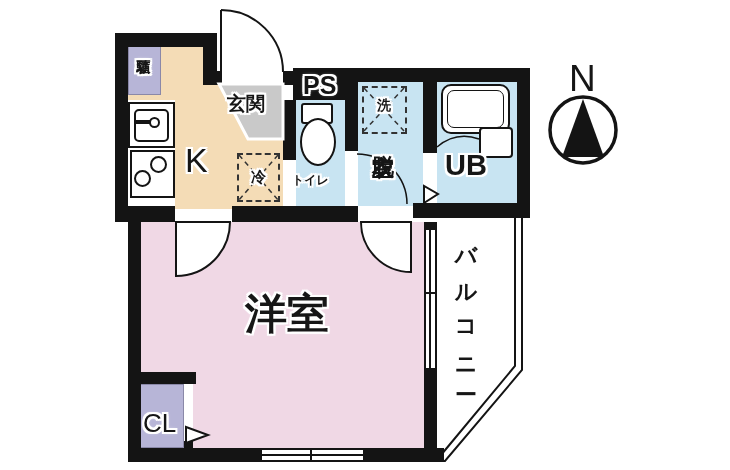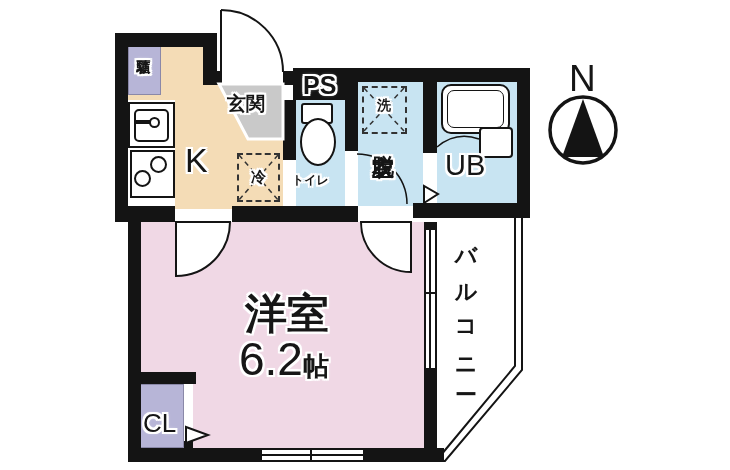--- a/index.html
+++ b/index.html
@@ -119,22 +119,19 @@
   <div class="abs fix" style="left:134px;top:170px;width:17px;height:17px;border-radius:50%;"></div>
 
   <div class="lbl" style="left:185px;top:143px;font-size:34px;font-weight:500;">K</div>
   <div class="lbl" style="left:227px;top:94px;font-size:19px;">玄関</div>
   <div class="lbl vert" style="left:137px;top:49px;font-size:14px;">下駄箱</div>
   <div class="lbl" style="left:303px;top:73px;font-size:25px;">PS</div>
   <div class="lbl" style="left:292px;top:174px;font-size:12px;">トイレ</div>
   <div class="lbl" style="left:251px;top:169px;font-size:15px;">冷</div>
   <div class="lbl" style="left:377px;top:98px;font-size:14px;">洗</div>
   <div class="lbl vert" style="left:372px;top:137px;font-size:22px;">脱衣室</div>
-  <div class="lbl" style="left:445px;top:151px;font-size:29px;font-weight:400;">UB</div>
+  <div class="lbl" style="left:445px;top:151px;font-size:29px;font-weight:700;">UB</div>
   <div class="lbl" style="left:245px;top:293px;font-size:42px;">洋室</div>
-  <div class="lbl" style="left:239px;top:336px;font-size:46px;font-weight:500;">
-    <span>6.2</span><span style="font-size:26px;font-weight:600;">帖</span>
-  </div>
   <div class="lbl" style="left:143px;top:410px;font-size:26px;font-weight:500;">CL</div>
   <div class="lbl vert" style="left:455px;top:230px;font-size:22px;letter-spacing:13px;">バルコニー</div>
   <div class="lbl" style="left:569px;top:60px;font-size:37px;font-weight:500;">N</div>
 
 </div>
 
 </body></html>

